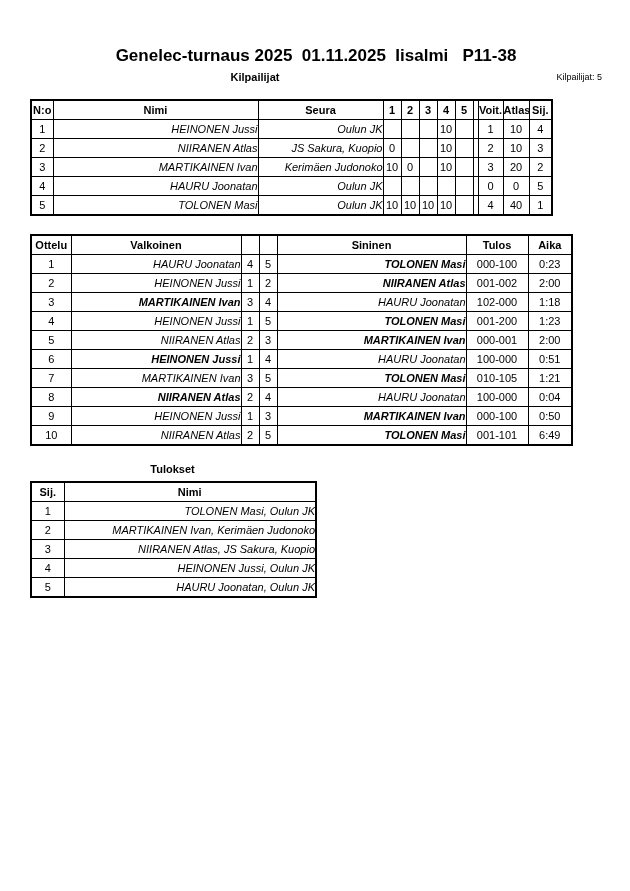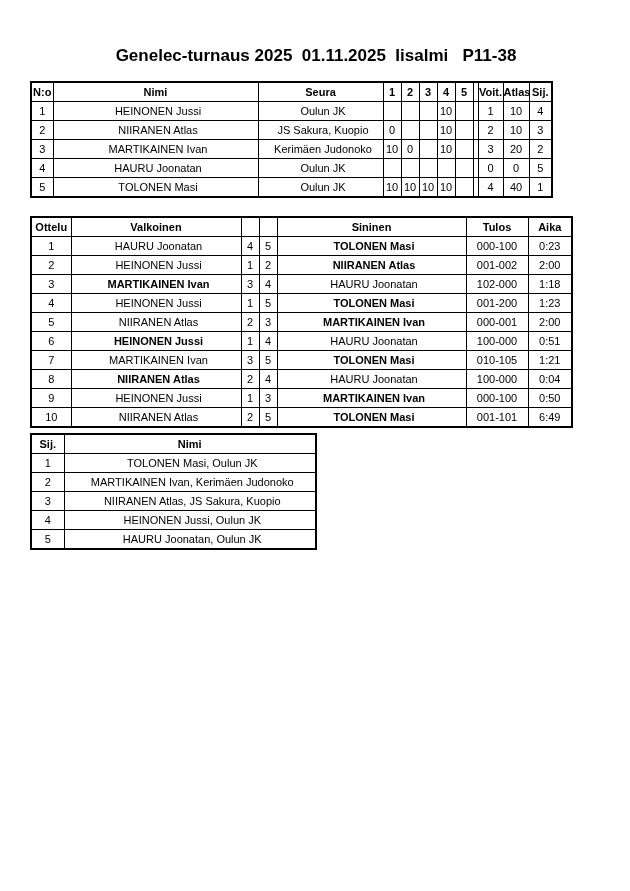--- a/index.html
+++ b/index.html
@@ -10,34 +10,38 @@
   .subhead-row{position:relative;height:14px;margin-top:4px;}
   .subhead{font-size:11px;font-weight:bold;text-align:center;line-height:14px;}
   .w450{width:450px;}
   .w541{width:541px;}
   .w285{width:285px;}
   .count-label{position:absolute;right:0;top:2px;font-size:9px;line-height:11px;}
   table{border-collapse:collapse;table-layout:fixed;border:2px solid #000;}
   th,td{border:1px solid #000;height:18px;font-size:11px;padding:0;overflow:hidden;
         white-space:nowrap;text-align:center;vertical-align:middle;}
   th{font-weight:bold;}
-  td.l{text-align:center;padding-left:5px;}
+  td.l{text-align:right;padding-left:5px;font-style:italic;}
   .win{font-weight:bold;}
   .t1{width:521px;margin-top:15px;}
   .t2{width:541px;margin-top:18px;}
   .t3{width:285px;margin-top:5px;}
   .gap16{margin-top:16px;}
 </style>
 </head>
 <body>
 
 <div class="page">
 
   <h1 class="title">Genelec-turnaus 2025  01.11.2025  Iisalmi   P11-38</h1>
 
+  <div class="subhead-row">
+    <div class="subhead w450">Kilpailijat</div>
+    <div class="count-label">Kilpailijat: 5</div>
+  </div>
 
   <table class="t1">
     <colgroup>
       <col style="width:22px">
         <col style="width:205px">
         <col style="width:125px">
       <col style="width:18px">
         <col style="width:18px">
         <col style="width:18px">
         <col style="width:18px">
@@ -246,20 +250,21 @@
         <td class="l">NIIRANEN Atlas</td>
         <td>2</td>
         <td>5</td>
         <td class="l win">TOLONEN Masi</td>
         <td>001-101</td>
         <td>6:49</td>
       </tr>
     </tbody>
   </table>
 
+  <div class="subhead w285 gap16">Tulokset</div>
 
   <table class="t3">
     <colgroup>
       <col style="width:33px">
         <col style="width:252px">
     </colgroup>
     <thead>
       <tr>
         <th>Sij.</th>
         <th>Nimi</th>

